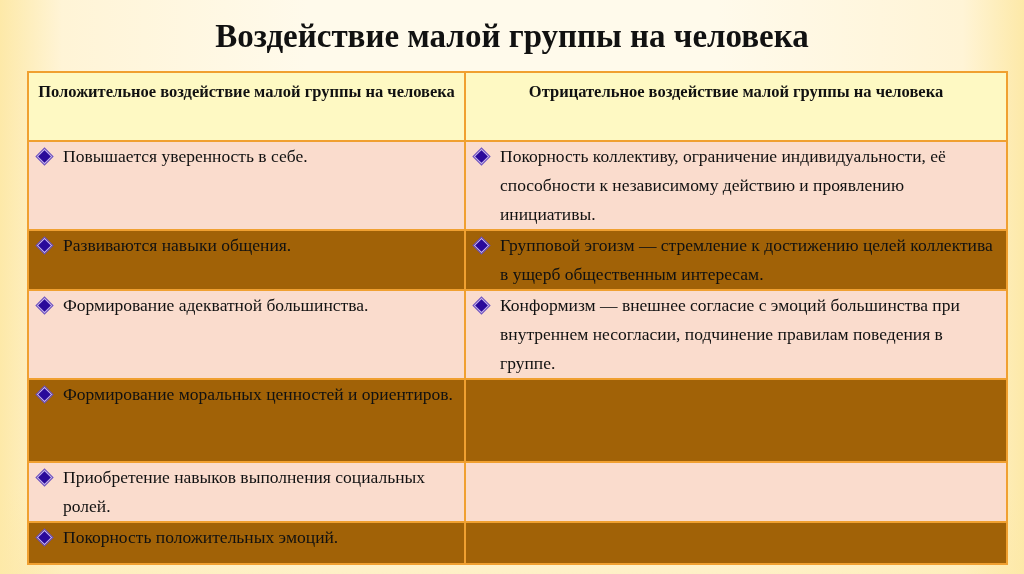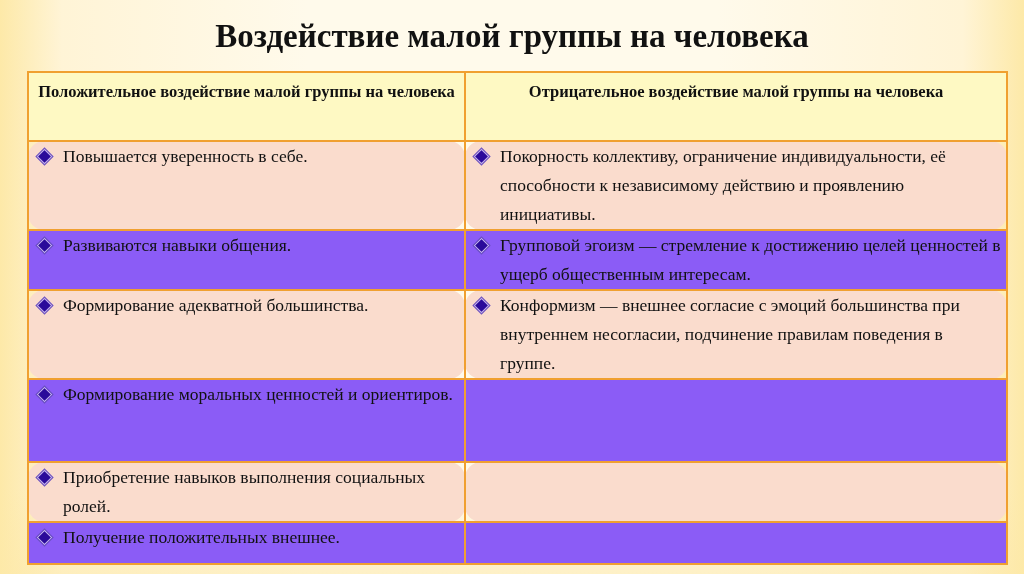--- a/index.html
+++ b/index.html
@@ -35,22 +35,22 @@
     col.c1 { width: 437px; }
     col.c2 { width: 542px; }
     th {
       background: #fef9c3;
       font-size: 16.5px; font-weight: bold;
       text-align: center;
       line-height: 26px;
       padding-top: 6px !important;
     }
     th .inner { padding: 0 6px; }
-    tr.odd td { background: #fadccd; border-radius: 16px; }
-    tr.even td { background: #8b5cf6; }
+    tr.odd td { background: #fadccd; }
+    tr.even td { background: #a16207; }
     .cell {
       display: flex; align-items: flex-start;
       font-size: 17.5px; line-height: 29px;
       padding: 0 4px 0 6px;
     }
     .bullet {
       flex: 0 0 auto;
       width: 11px; height: 11px;
       margin: 9px 13px 0 4px;
       position: relative;
@@ -105,21 +105,21 @@
   <tr class="even" style="height:60px">
     <td>
       <div class="cell">
             <span class="bullet"></span>
             <span class="text">Развиваются навыки общения.</span>
           </div>
     </td>
     <td>
       <div class="cell">
             <span class="bullet"></span>
-            <span class="text">Групповой эгоизм — стремление к достижению целей ценностей в ущерб общественным интересам.</span>
+            <span class="text">Групповой эгоизм — стремление к достижению целей коллектива в ущерб общественным интересам.</span>
           </div>
     </td>
   </tr>
 
   <tr class="odd" style="height:89px">
     <td>
       <div class="cell">
             <span class="bullet"></span>
             <span class="text">Формирование адекватной большинства.</span>
           </div>
@@ -149,19 +149,19 @@
             <span class="text">Приобретение навыков выполнения социальных ролей.</span>
           </div>
     </td>
     <td></td>
   </tr>
 
   <tr class="even" style="height:42px">
     <td>
       <div class="cell">
             <span class="bullet"></span>
-            <span class="text">Получение положительных внешнее.</span>
+            <span class="text">Покорность положительных эмоций.</span>
           </div>
     </td>
     <td></td>
   </tr>
 </tbody>
   </table>
 
 </body></html>

